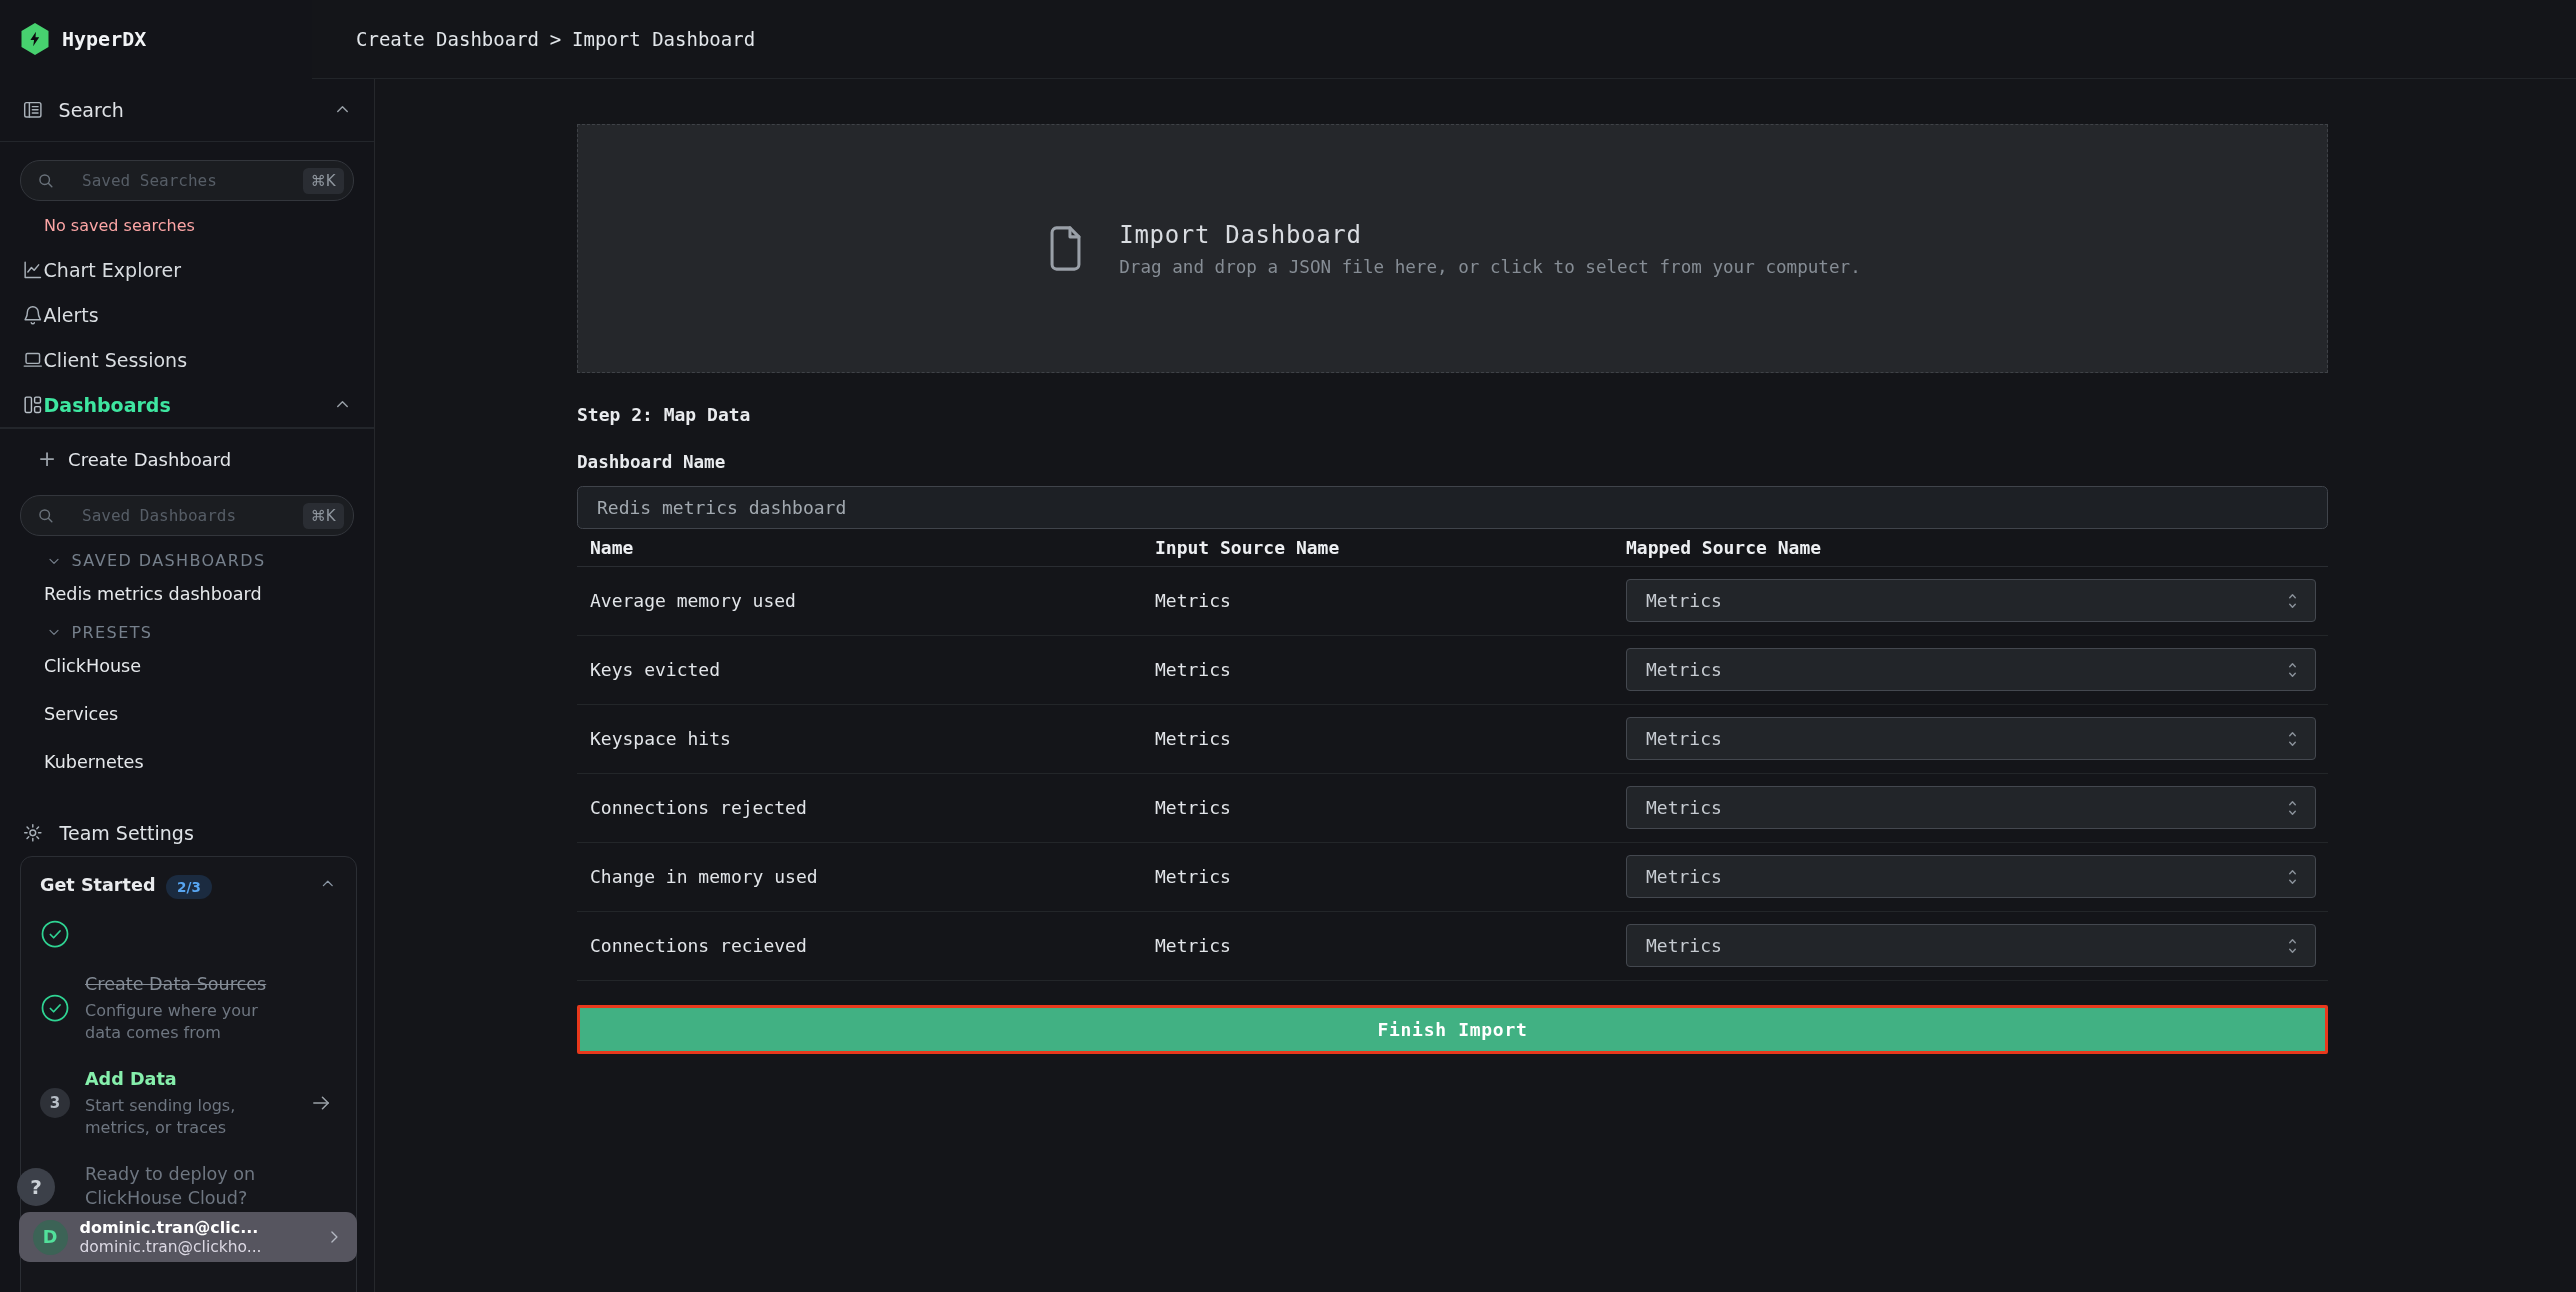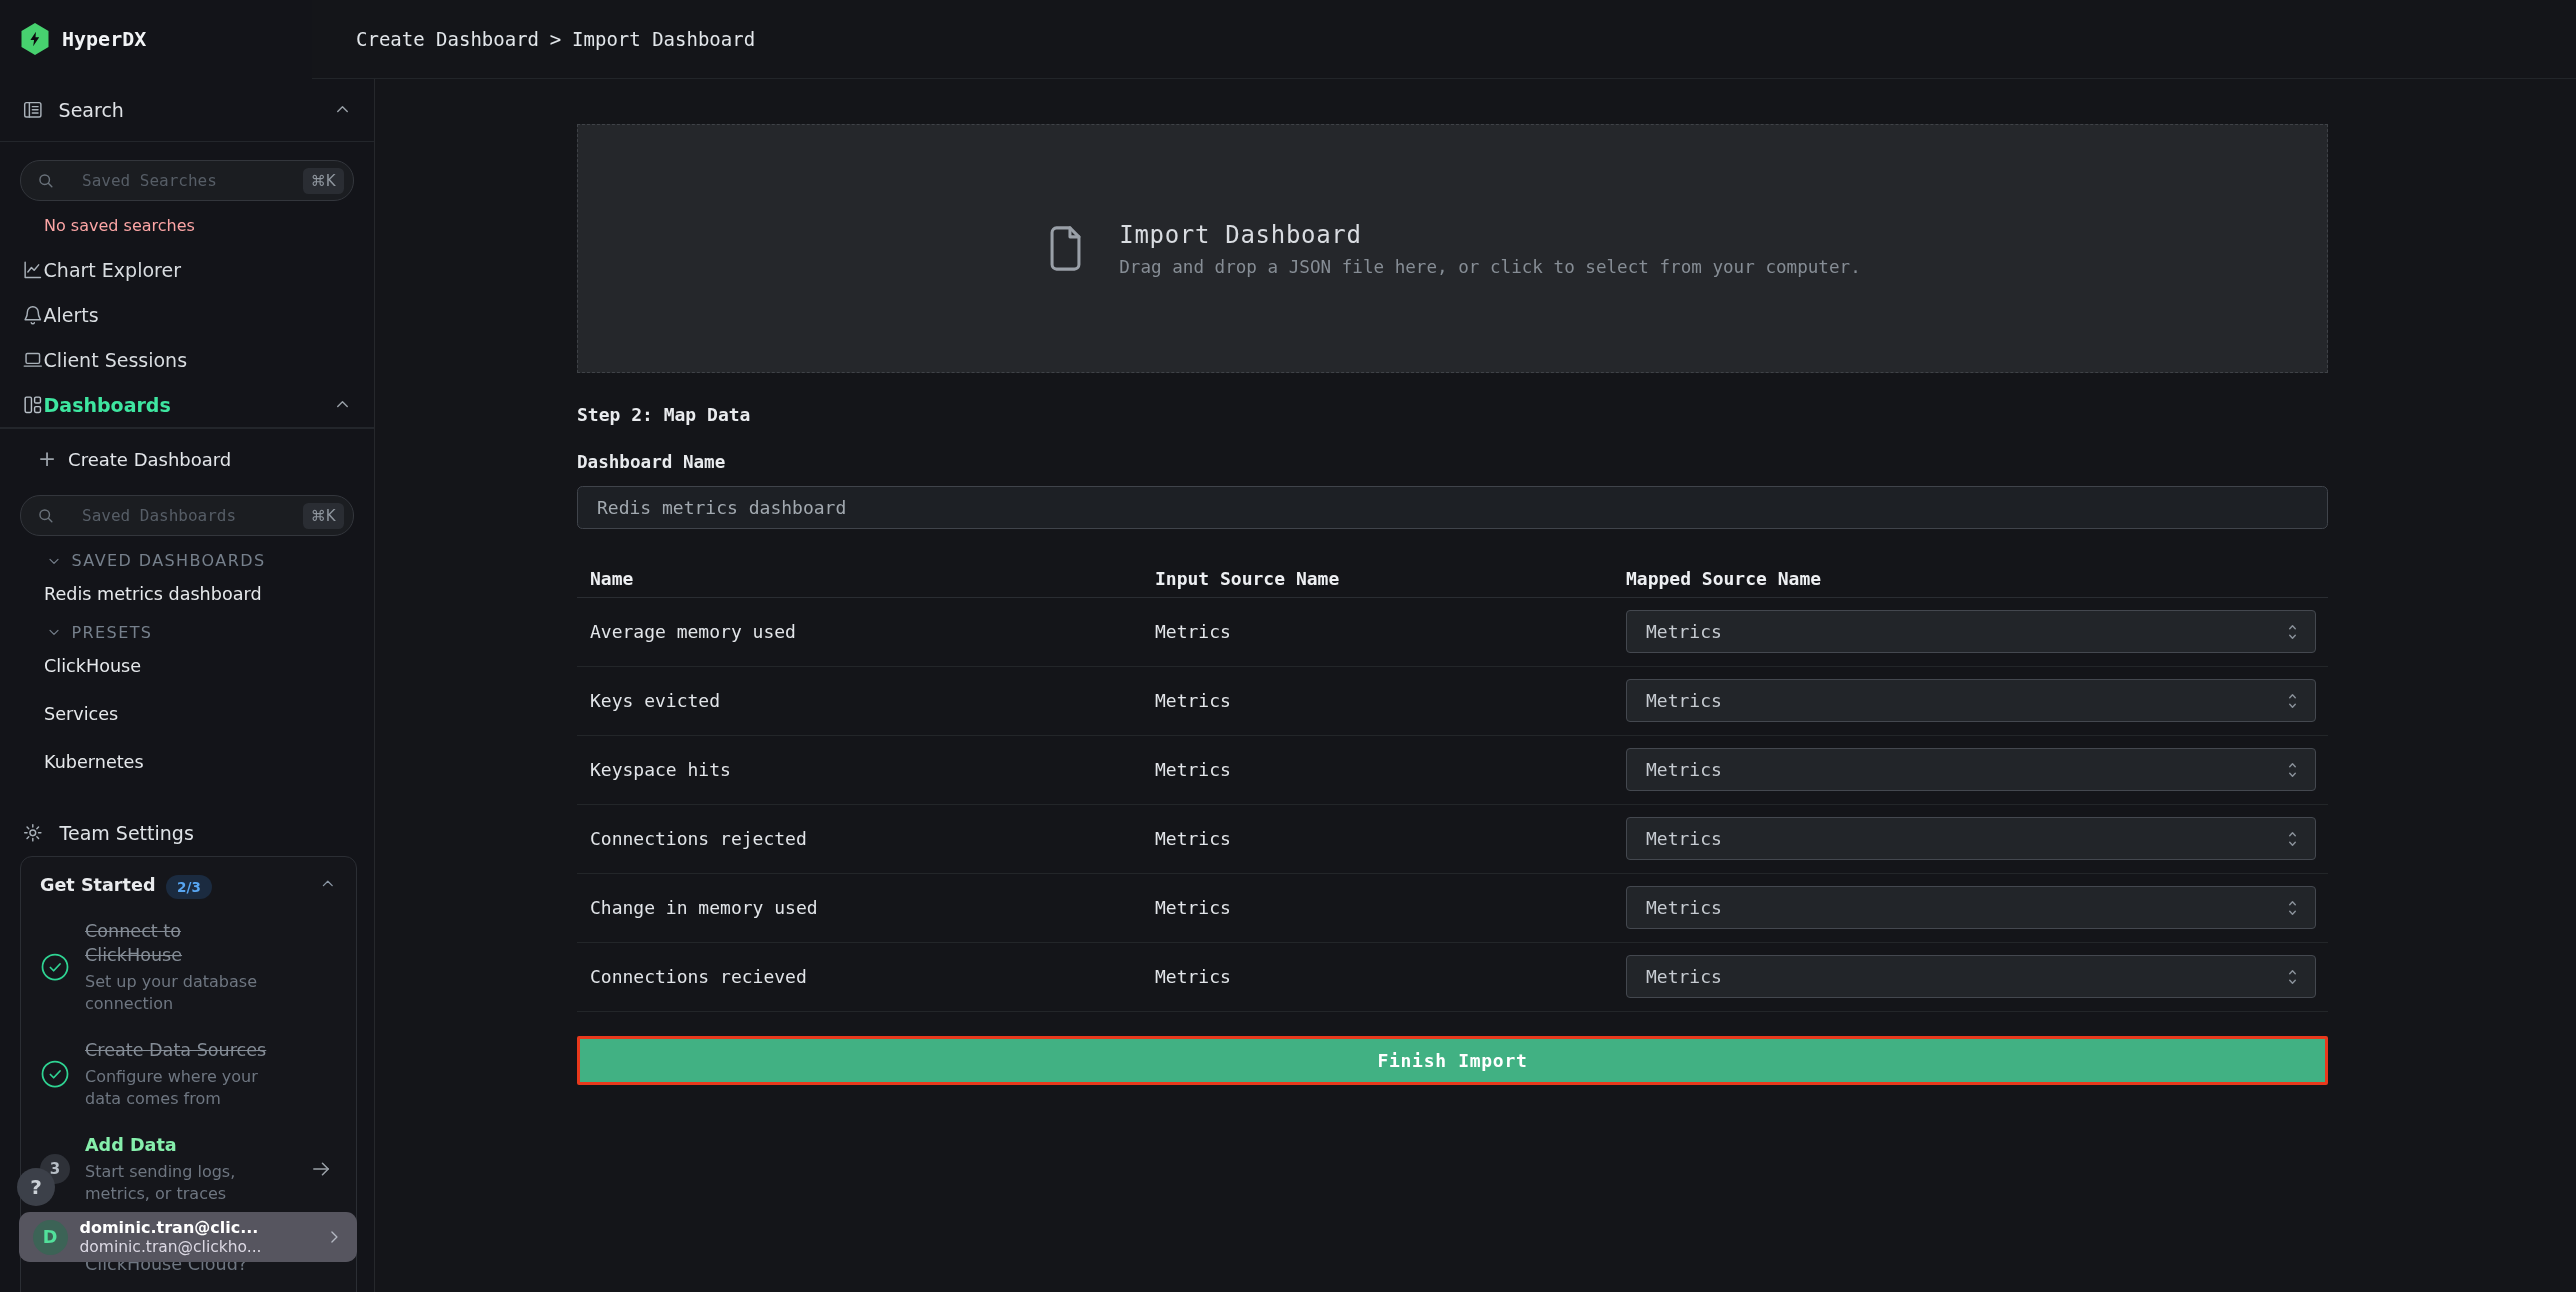--- a/index.html
+++ b/index.html
@@ -65,21 +65,21 @@
   .crumb-sep{margin:0 10.8px;color:#e2e6ea}
 
   
   .content{position:absolute;left:312px;top:79px;right:0;bottom:0;padding:45px 248px 0 265px;font-family:var(--mono)}
   .dropzone{height:249px;background:#25272b;border:1.4px dashed #3f4247;display:flex;align-items:center;justify-content:center;gap:32px;cursor:pointer}
   .dz-title{font-size:24px;color:#d9dce1;letter-spacing:0.7px}
   .dz-sub{margin-top:8px;font-size:17.6px;color:#868d95}
   .step-title{margin-top:31px;font-size:18px;font-weight:bold;color:#e9ebee}
   .name-label{margin-top:27px;font-size:17.6px;font-weight:bold;color:#e9ebee}
   .name-input{margin-top:13.5px;height:43px;background:#1d2025;border:1.4px solid #40444b;border-radius:5.4px;display:flex;align-items:center;padding:0 19px;font-size:18px;color:#a2a9b0;cursor:text}
-  .table{margin-top:31px}
+  .table{}
   .thead{display:flex;height:38px;align-items:center;border-bottom:1.4px solid #2a2d32;font-weight:bold;font-size:18px;color:#edeff2}
   .c1{width:578px;padding-left:13px}
   .c2{width:471px}
   .c3{flex:1;display:flex;align-items:center}
   .trow{display:flex;align-items:center;height:69px;border-bottom:1.4px solid #232629;font-size:18px;color:#e2e5e9}
   .select{width:690px;height:43px;background:#222529;border:1.4px solid #44484f;border-radius:4px;display:flex;align-items:center;padding:0 13.5px 0 19px;color:#c6cbd1;cursor:pointer}
   .select .sel-chev{margin-left:auto;display:flex}
   .finish{margin-top:24px;width:100%;height:49px;background:var(--button-green,#41b183);border:3.4px solid var(--highlight-red,#e8391c);border-radius:2px;color:#ffffff;font-weight:bold;font-size:18px;font-family:var(--mono);display:flex;align-items:center;justify-content:center;letter-spacing:0.7px;cursor:pointer}
 
   svg{display:block}
@@ -241,24 +241,20 @@
       </div>
       <div class="gs-items">
 
         <div class="gs-item">
           <span class="gs-icon-col">
             <svg width="30" height="30" viewBox="0 0 24 24" fill="none" stroke="#2fd493" stroke-width="1.4" stroke-linecap="round" stroke-linejoin="round">
                 <circle cx="12" cy="12" r="10"></circle>
                 <polyline points="8.3,12.4 10.9,15 16,9.6"></polyline>
               </svg>
           </span>
-          <span class="gs-text">
-            <span class="gs-title done">Connect to ClickHouse</span>
-            <span class="gs-desc">Set up your database connection</span>
-          </span>
         </div>
 
         <div class="gs-item">
           <span class="gs-icon-col">
             <svg width="30" height="30" viewBox="0 0 24 24" fill="none" stroke="#2fd493" stroke-width="1.4" stroke-linecap="round" stroke-linejoin="round">
                 <circle cx="12" cy="12" r="10"></circle>
                 <polyline points="8.3,12.4 10.9,15 16,9.6"></polyline>
               </svg>
           </span>
           <span class="gs-text">

